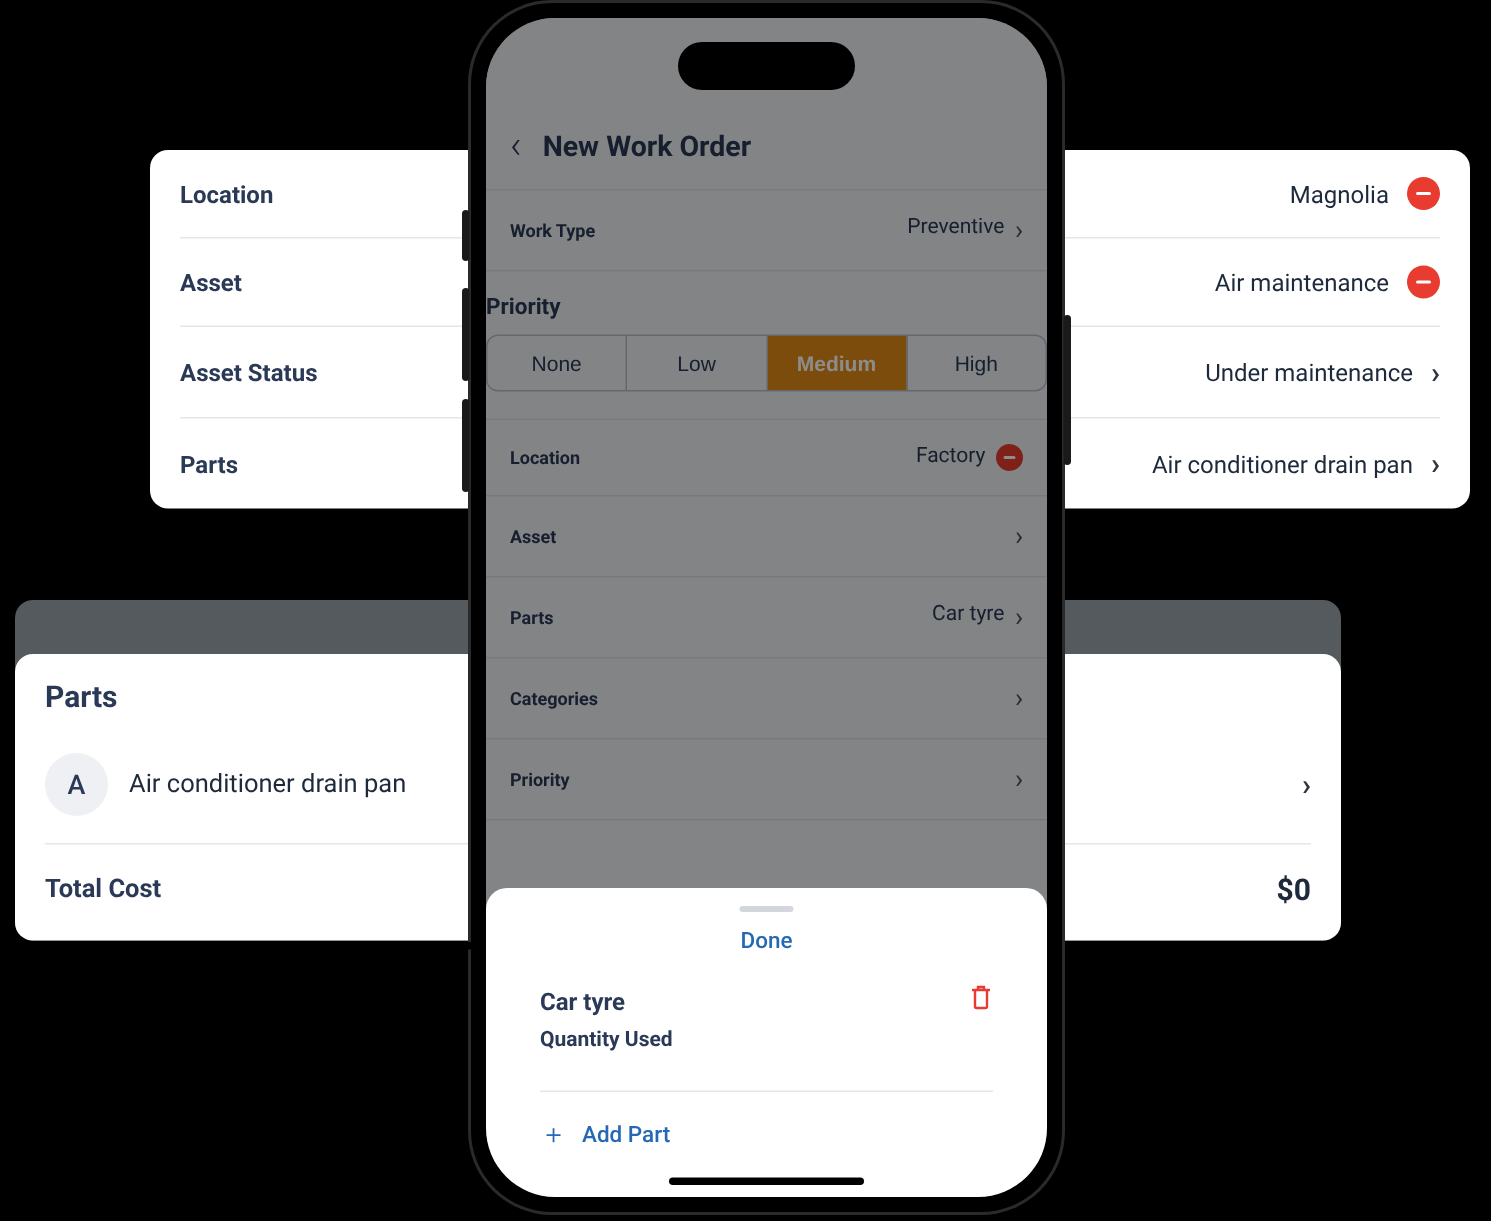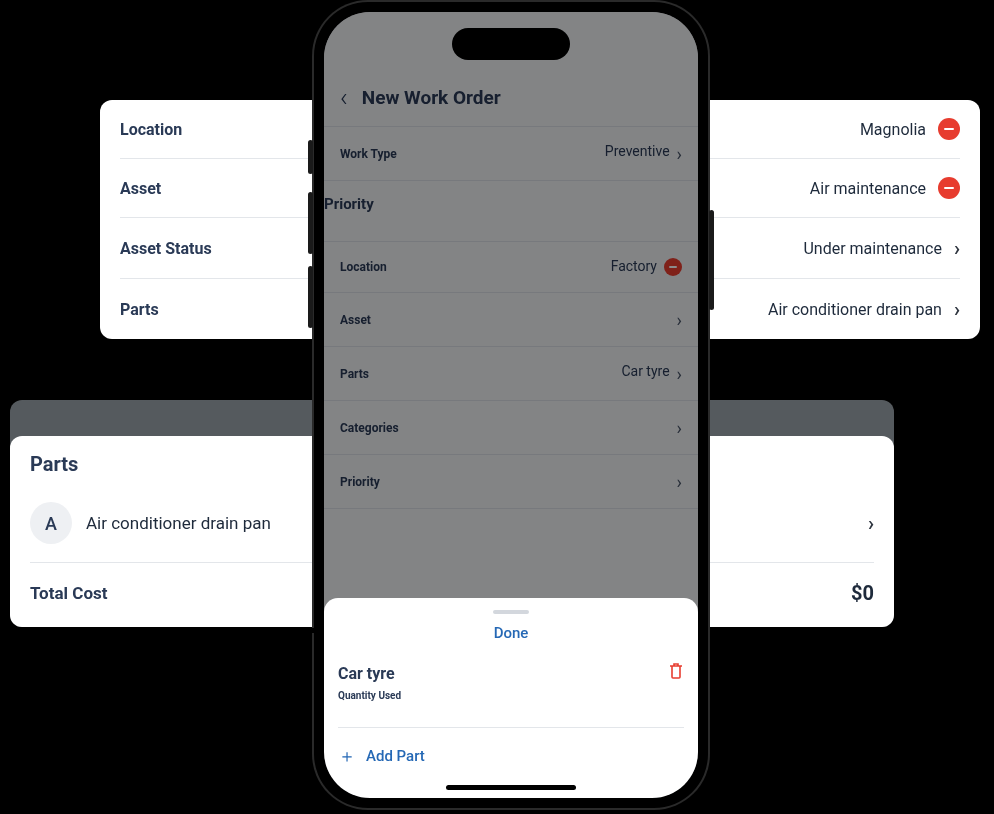--- a/index.html
+++ b/index.html
@@ -271,21 +271,21 @@
     border-radius: 2px;
   }
 
   
   .sheet {
     position: absolute;
     left: 0; right: 0; bottom: 0;
     background: #fff;
     border-radius: 14px 14px 46px 46px;
     z-index: 20;
-    padding: 10px 14px 30px;
+    padding: 10px 36px 30px;
   }
   .sheet-handle {
     width: 36px; height: 4px;
     background: #d3d7dd;
     border-radius: 3px;
     margin: 2px auto 10px;
   }
   .sheet-done {
     text-align: center;
     color: #2568b5;
@@ -308,21 +308,21 @@
     cursor: pointer;
   }
   .sheet-sub {
     color: #7b828c;
     font-size: 14px;
     margin-top: 6px;
   }
   .sheet-qty {
     color: #2a3a56;
     font-weight: 700;
-    font-size: 10px;
+    font-size: 14px;
     margin-top: 6px;
     padding-bottom: 26px;
     border-bottom: 1px solid #e3e6ea;
   }
   .add-part {
     display: flex;
     align-items: center;
     gap: 10px;
     color: #2568b5;
     font-size: 15px;
@@ -417,20 +417,26 @@
       <div class="form-row">
         <span class="flabel">Work Type</span>
         <span class="fright">
           <span>Preventive</span>
           <span class="fchev">›</span>
         </span>
       </div>
 
       <div class="priority-block">
         <span class="flabel">Priority</span>
+        <div class="seg">
+          <button>None</button>
+          <button>Low</button>
+          <button class="active">Medium</button>
+          <button>High</button>
+        </div>
       </div>
 
       <div class="form-row">
         <span class="flabel">Location</span>
         <span class="fright">
           <span>Factory</span>
           <span class="minus-small"></span>
         </span>
       </div>
 

